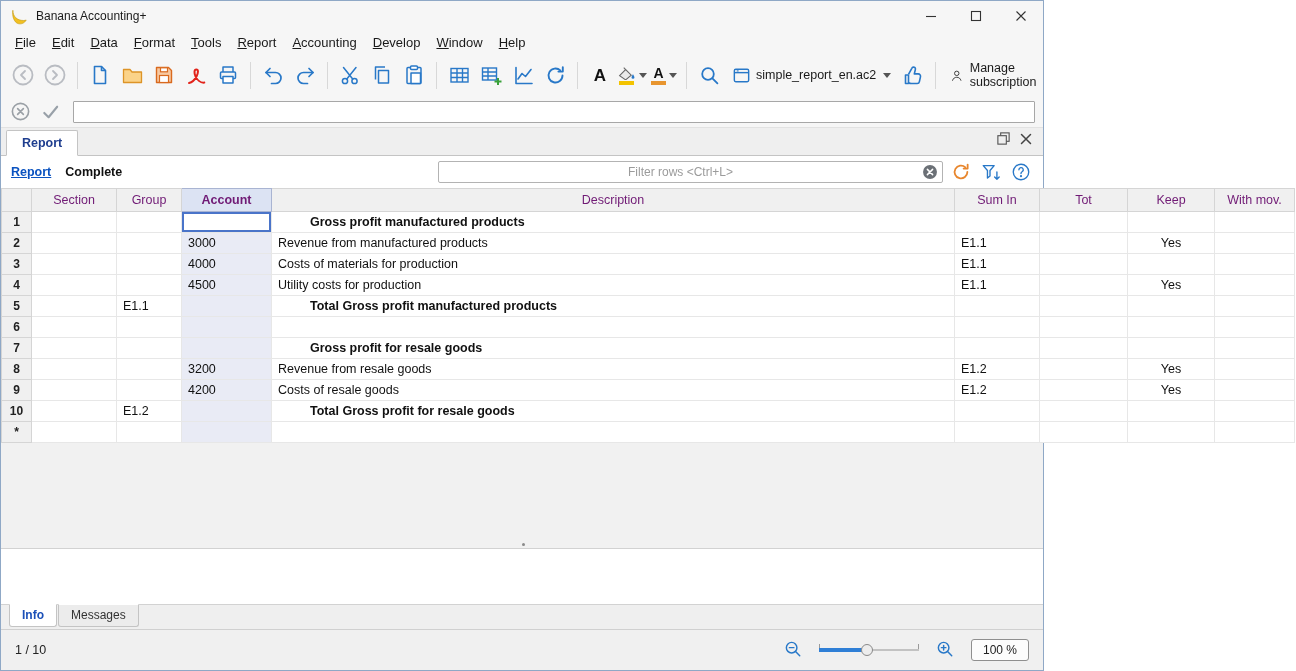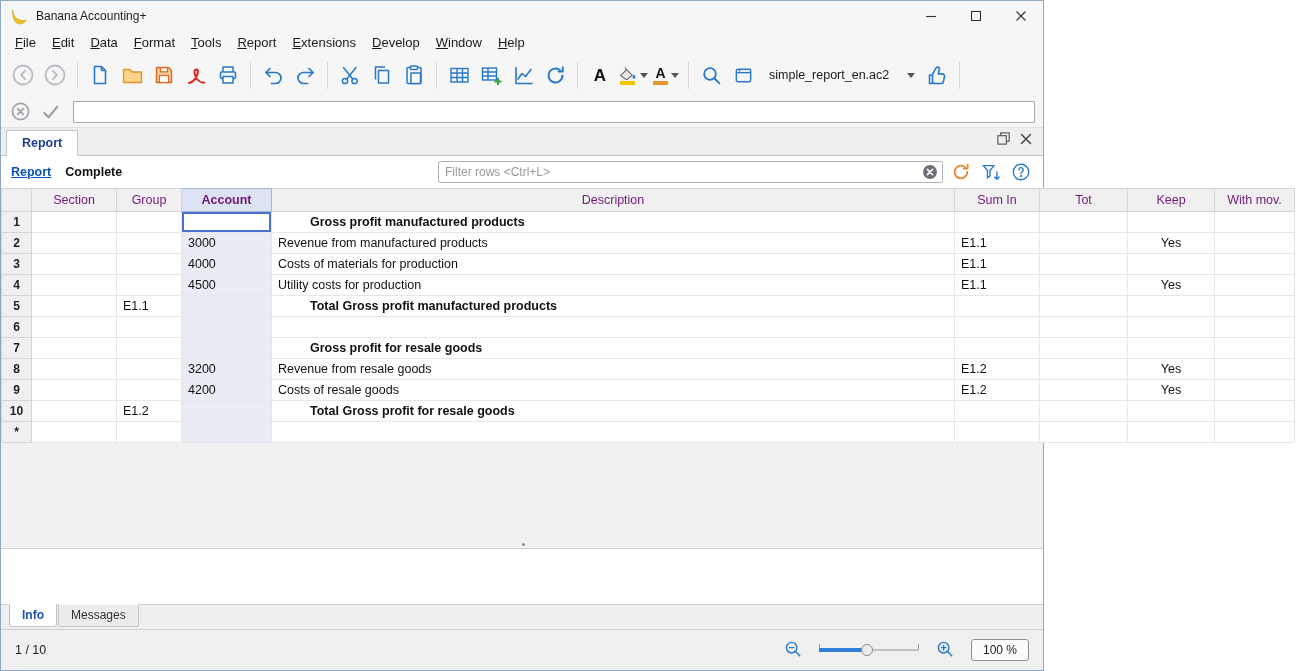--- a/index.html
+++ b/index.html
@@ -20,21 +20,21 @@
   .menu-item { display:inline-block; padding:2px 8px; font-size:13px; color:#1a1a1a; }
   .menu-item::first-letter { text-decoration:underline; }
 
   
   .toolbar { height:42px; flex:0 0 42px; background:#f6f6f6; display:flex; align-items:center; padding:0 6px; }
   .tbtn { min-width:32px; height:32px; display:flex; align-items:center; justify-content:center; border-radius:3px; padding:0 2px; }
   .tbtn svg { display:block; }
   .sep { width:1px; height:27px; background:#d8d8d8; margin:0 6px; flex:0 0 1px; }
   .letterA { font-size:17px; font-weight:bold; color:#111; line-height:1; }
   .caret { width:0; height:0; border-left:4px solid transparent; border-right:4px solid transparent; border-top:5px solid #555; margin-left:3px; }
-  .doc-selector { display:flex; align-items:center; gap:15px; padding:3px 6px; border-radius:3px; }
+  .doc-selector { display:flex; align-items:center; gap:4px; padding:3px 6px; border-radius:3px; }
   .doc-selector-label { font-size:12.5px; color:#1a1a1a; }
   .subscribe { display:flex; align-items:center; gap:6px; padding:3px 8px; }
   .subscribe-label { font-size:12.5px; color:#1a1a1a; }
   .colorbtn { display:flex; flex-direction:column; align-items:center; justify-content:center; }
   .colorbar { width:15px; height:4px; margin-top:1px; }
 
   
   .formulabar { height:32px; flex:0 0 32px; background:#f6f6f6; display:flex; align-items:center;
     padding:0 8px 0 4px; border-bottom:1px solid #e2e2e2; }
   .fxbtn { width:30px; height:28px; display:flex; align-items:center; justify-content:center; }
@@ -46,21 +46,21 @@
     display:flex; align-items:flex-end; padding:0 0 0 5px; }
   .tab { background:#fff; border:1px solid #c4c4c4; border-bottom:1px solid #fff; margin-bottom:-1px;
     padding:5px 15px 5px; font-size:12.5px; font-weight:bold; color:#1f3e8f; border-radius:2px 2px 0 0; }
   .tabbar-icons { margin-left:auto; display:flex; align-items:center; gap:8px; padding:0 10px 5px 0; }
 
   
   .subheader { height:32px; flex:0 0 32px; background:#fff; display:flex; align-items:center; padding:0 10px; }
   .report-link { color:#0b53c0; text-decoration:underline; font-size:12.5px; font-weight:bold; }
   .status-complete { font-weight:bold; font-size:12.5px; color:#111; margin-left:14px; }
   .filter-wrap { margin-left:auto; position:relative; width:505px; height:22px; }
-  .filter-input { width:100%; height:22px; border:1px solid #b3b3b3; border-radius:2px; padding:0 26px 0 6px; font-size:12px; color:#333; }
+  .filter-input { width:100%; height:22px; border:1px solid #b3b3b3; border-radius:2px; padding:0 26px 0 6px; font-size:12px; color:#333;text-align:center; }
   .filter-input::placeholder { color:#9b9b9b; }
   .clear-btn { position:absolute; right:4px; top:2px; width:18px; height:18px; }
   .subheader-iconbtn { width:24px; height:24px; display:flex; align-items:center; justify-content:center; margin-left:6px; }
 
   
   .grid-wrap { background:#fff; flex:0 0 auto; }
   table.grid { border-collapse:collapse; table-layout:fixed; width:1294px; font-size:12.5px; }
   .grid th { background:#f0f0f0; border:1px solid #d5d5d5; font-weight:normal; height:23px; color:#701a75; padding:0 4px;
     overflow:hidden; white-space:nowrap; }
   .grid th.selected { background:#dce3f3; border:1px solid #a9b4d2; font-weight:bold; }
@@ -124,21 +124,21 @@
     </div>
   </div>
 
   <div class="menubar">
       <span class="menu-item">File</span>
       <span class="menu-item">Edit</span>
       <span class="menu-item">Data</span>
       <span class="menu-item">Format</span>
       <span class="menu-item">Tools</span>
       <span class="menu-item">Report</span>
-      <span class="menu-item">Extensions</span>
+      <span class="menu-item">Accounting</span>
       <span class="menu-item">Develop</span>
       <span class="menu-item">Window</span>
       <span class="menu-item">Help</span>
     </div>
 
   <div class="toolbar">
     <div class="tbtn">
       <svg width="24" height="24" viewBox="0 0 24 24" fill="none" stroke="#b9bcc2" stroke-width="1.8" stroke-linecap="round" stroke-linejoin="round">
           <circle cx="12" cy="12" r="9.5"></circle>
           <path d="M14 8l-4 4 4 4"></path>
@@ -287,20 +287,27 @@
       <span class="caret"></span>
     </div>
     <div class="tbtn">
       <svg width="23" height="23" viewBox="0 0 23 23" fill="none" stroke="#2878c8" stroke-width="1.6" stroke-linejoin="round">
           <path d="M3.5 11h3v8.5h-3z"></path>
           <path d="M6.5 18.7c.8.5 1.8.8 3 .8h5.6a2.3 2.3 0 0 0 2.3-1.9l1.1-5a2.3 2.3 0 0 0-2.3-2.7h-3.9l1-4.1A1.9 1.9 0 0 0 9.8 4.3L6.5 10.3"></path>
         </svg>
     </div>
     <div class="sep"></div>
 
+    <div class="subscribe">
+      <svg width="21" height="21" viewBox="0 0 22 22" fill="none" stroke="#333" stroke-width="1.5">
+          <circle cx="11" cy="7.5" r="3.6"></circle>
+          <path d="M4 19.5c1.2-4 3.8-5.6 7-5.6s5.8 1.6 7 5.6"></path>
+        </svg>
+      <span class="subscribe-label">Manage subscription</span>
+    </div>
   </div>
 
   <div class="formulabar">
     <div class="fxbtn">
       <svg width="21" height="21" viewBox="0 0 22 22" fill="none" stroke="#9aa0a6" stroke-width="1.7" stroke-linecap="round">
           <circle cx="11" cy="11" r="8.5"></circle>
           <path d="M8 8l6 6M14 8l-6 6"></path>
         </svg>
     </div>
     <div class="fxbtn">

